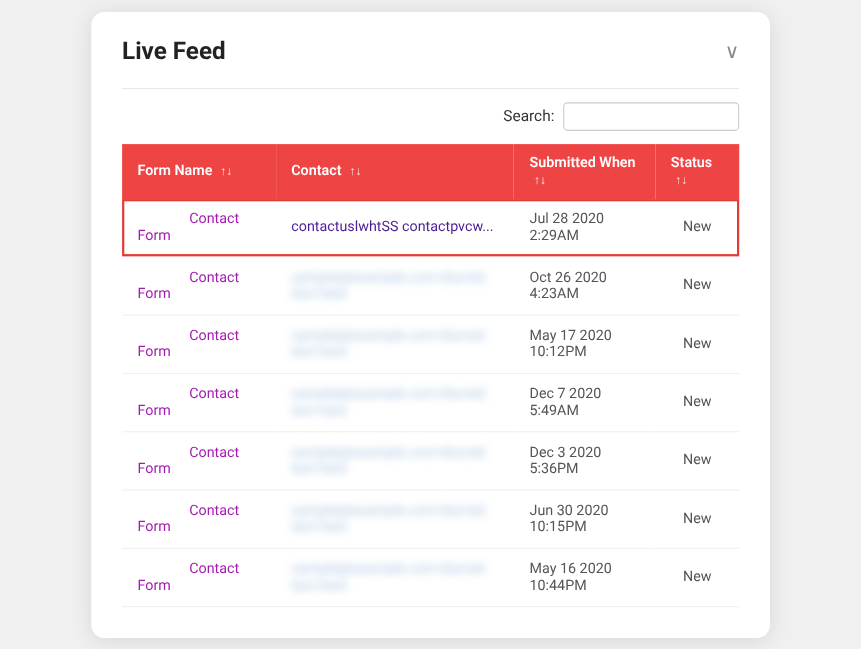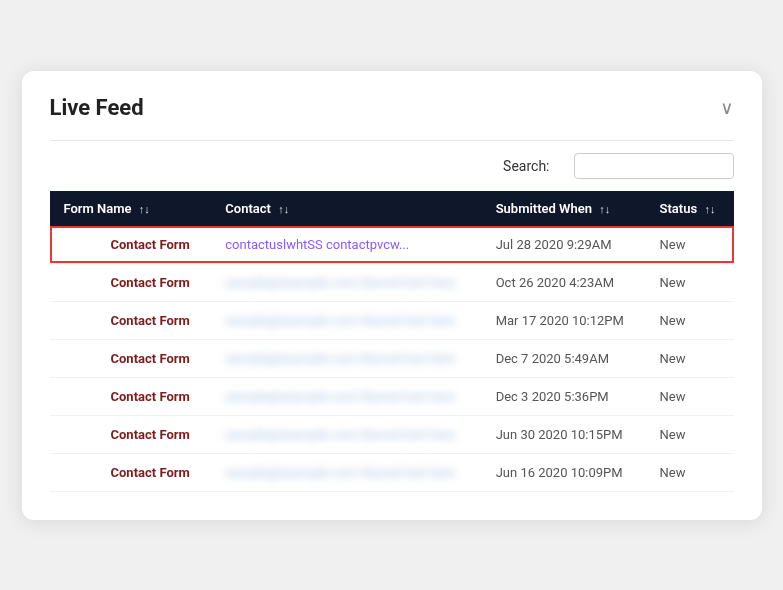--- a/index.html
+++ b/index.html
@@ -8,21 +8,21 @@
       display: flex;
       justify-content: center;
       align-items: center;
       min-height: 100vh;
       font-family: -apple-system, BlinkMacSystemFont, 'Segoe UI', Roboto, sans-serif;
     }
     .card {
       background: #ffffff;
       border-radius: 12px;
       box-shadow: 0 2px 20px rgba(0,0,0,0.1);
-      width: 740px;
+      width: 617px;
       padding: 24px 28px 28px 28px;
     }
     .card-header {
       display: flex;
       justify-content: space-between;
       align-items: center;
       margin-bottom: 20px;
     }
     .card-title {
       font-size: 22px;
@@ -31,40 +31,40 @@
     }
     .chevron-icon {
       color: #888;
       font-size: 18px;
     }
     .search-bar {
       display: flex;
       justify-content: flex-end;
       align-items: center;
       margin-bottom: 12px;
-      gap: 24px;
+      gap: 8px;
     }
     .search-label {
       font-size: 14px;
       color: #333;
     }
     .search-input {
       border: 1px solid #ccc;
       border-radius: 4px;
       padding: 4px 8px;
       font-size: 14px;
       width: 160px;
       outline: none;
     }
     table {
       width: 100%;
       border-collapse: collapse;
     }
     thead tr {
-      background: #0f172a;
+      background: #ef4444;
       padding-left: 12px;
     }
     thead th {
       padding: 10px 14px;
       text-align: left;
       color: #fff;
       font-size: 13px;
       font-weight: 600;
     }
     thead th .sort-icon {
@@ -79,35 +79,36 @@
     tbody tr.highlighted {
       outline: 2px solid #e53935;
       outline-offset: -2px;
     }
     tbody td {
       padding: 11px 14px;
       font-size: 13px;
       color: #555;
     }
     .form-name-link {
-      color: #7f1d1d;
-      font-weight: 700;
+      color: #a21caf;
+      font-weight: 400;
       text-decoration: none;
       padding-left: 47px;
     }
     .contact-value {
       color: #aac4e0;
       font-size: 13px;
     }
     .contact-real {
-      color: #8b5cf6;
+      color: #4c1d95;
       font-size: 13px;
     }
     .status-new {
       color: #555;
+      text-align: center;
     }
     .divider {
       border: none;
       border-top: 1px solid #e8e8e8;
       margin-bottom: 12px;
     }
   </style>
 </head>
 <body>
 
@@ -127,33 +128,33 @@
         <th>Form Name <span class="sort-icon">↑↓</span></th>
         <th>Contact <span class="sort-icon">↑↓</span></th>
         <th>Submitted When <span class="sort-icon">↑↓</span></th>
         <th>Status <span class="sort-icon">↑↓</span></th>
       </tr>
     </thead>
     <tbody id="table-body">
     <tr class="highlighted">
           <td><a class="form-name-link" href="#">Contact Form</a></td>
           <td><span class="contact-real">contactuslwhtSS contactpvcw...</span></td>
-          <td>Jul 28 2020 9:29AM</td>
+          <td>Jul 28 2020 2:29AM</td>
           <td class="status-new">New</td>
         </tr>
         <tr>
           <td><a class="form-name-link" href="#">Contact Form</a></td>
           <td><span class="contact-value" style="filter: blur(4px); user-select: none;">sample@example.com blurred text here</span></td>
           <td>Oct 26 2020 4:23AM</td>
           <td class="status-new">New</td>
         </tr>
         <tr>
           <td><a class="form-name-link" href="#">Contact Form</a></td>
           <td><span class="contact-value" style="filter: blur(4px); user-select: none;">sample@example.com blurred text here</span></td>
-          <td>Mar 17 2020 10:12PM</td>
+          <td>May 17 2020 10:12PM</td>
           <td class="status-new">New</td>
         </tr>
         <tr>
           <td><a class="form-name-link" href="#">Contact Form</a></td>
           <td><span class="contact-value" style="filter: blur(4px); user-select: none;">sample@example.com blurred text here</span></td>
           <td>Dec 7 2020 5:49AM</td>
           <td class="status-new">New</td>
         </tr>
         <tr>
           <td><a class="form-name-link" href="#">Contact Form</a></td>
@@ -163,18 +164,18 @@
         </tr>
         <tr>
           <td><a class="form-name-link" href="#">Contact Form</a></td>
           <td><span class="contact-value" style="filter: blur(4px); user-select: none;">sample@example.com blurred text here</span></td>
           <td>Jun 30 2020 10:15PM</td>
           <td class="status-new">New</td>
         </tr>
         <tr>
           <td><a class="form-name-link" href="#">Contact Form</a></td>
           <td><span class="contact-value" style="filter: blur(4px); user-select: none;">sample@example.com blurred text here</span></td>
-          <td>Jun 16 2020 10:09PM</td>
+          <td>May 16 2020 10:44PM</td>
           <td class="status-new">New</td>
         </tr>
       </tbody>
   </table>
 </div>
 
 </body></html>

